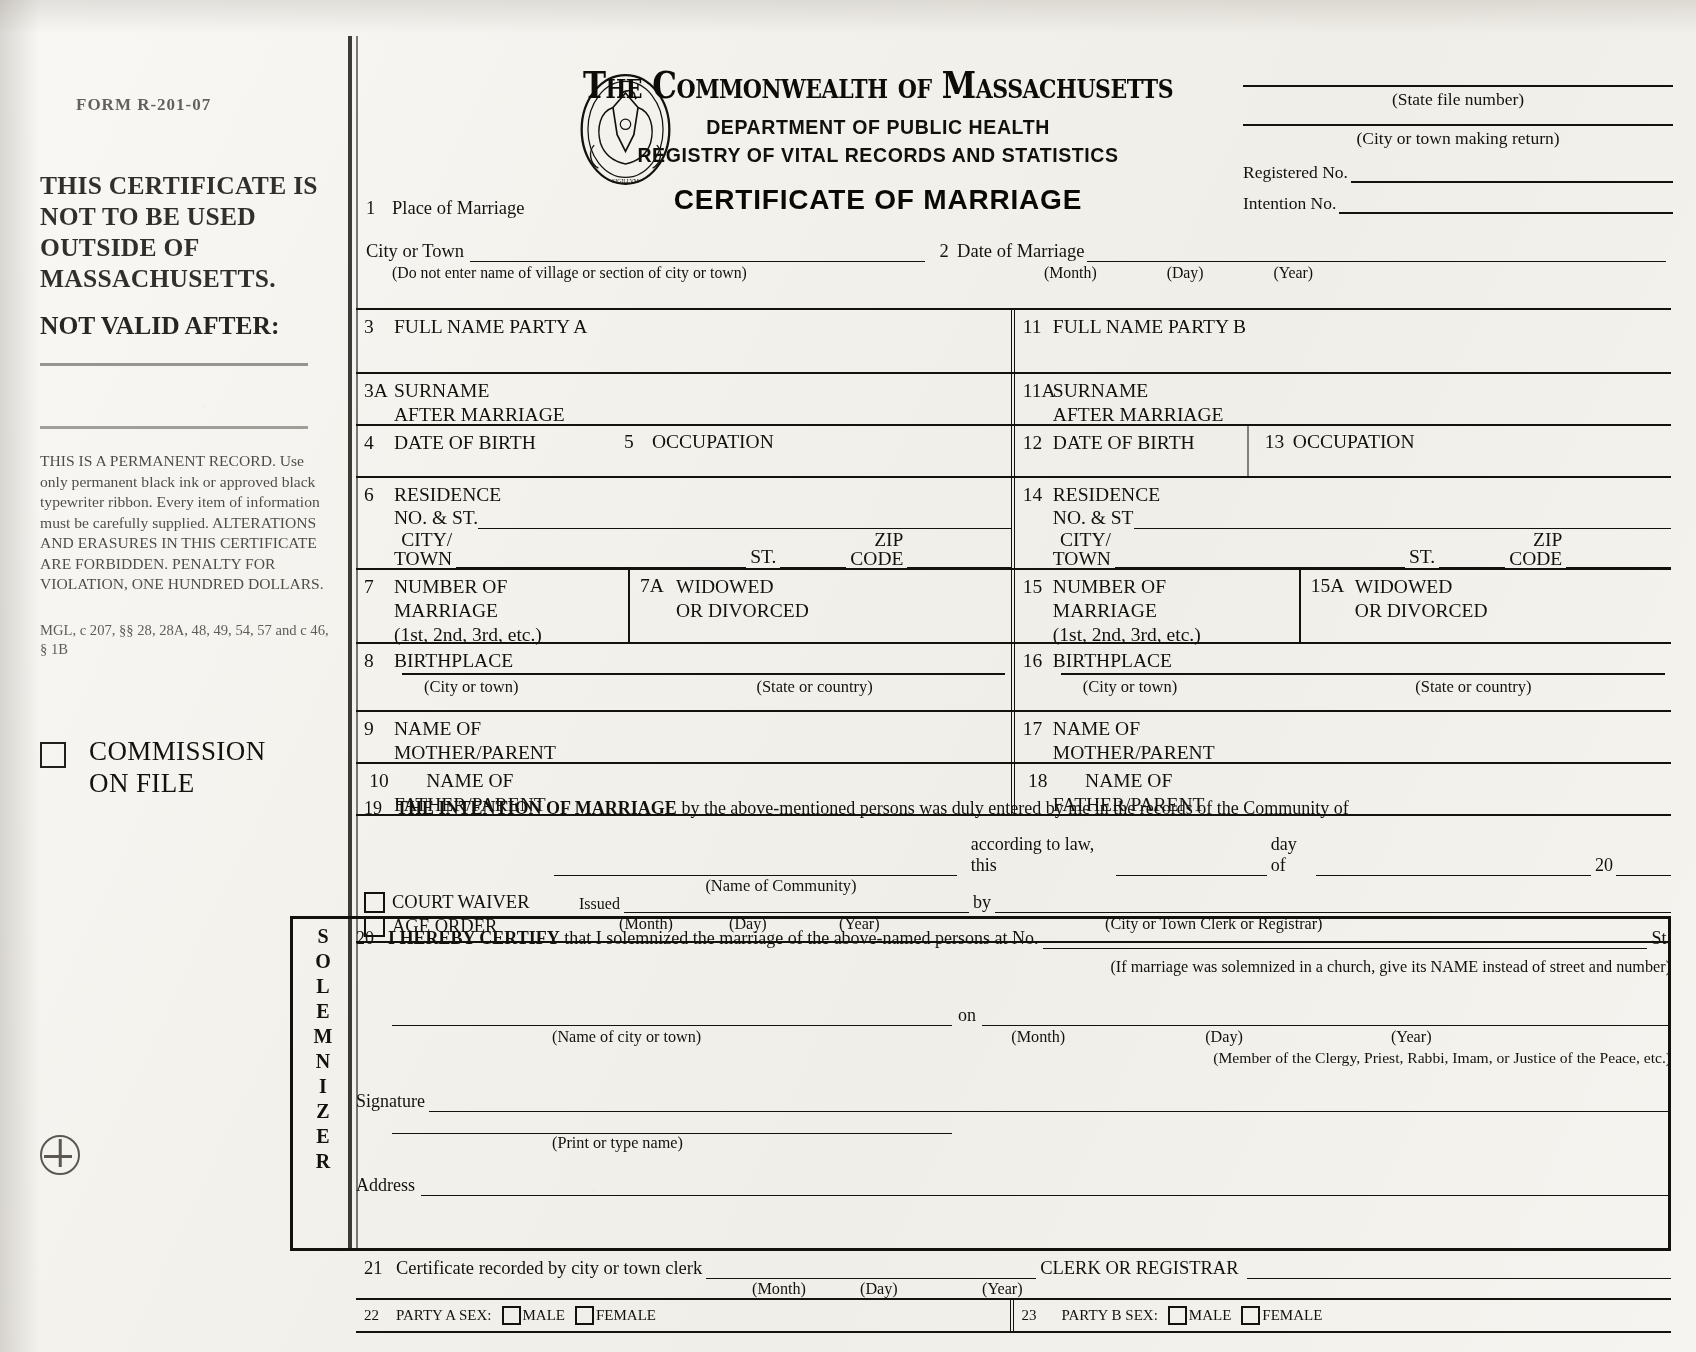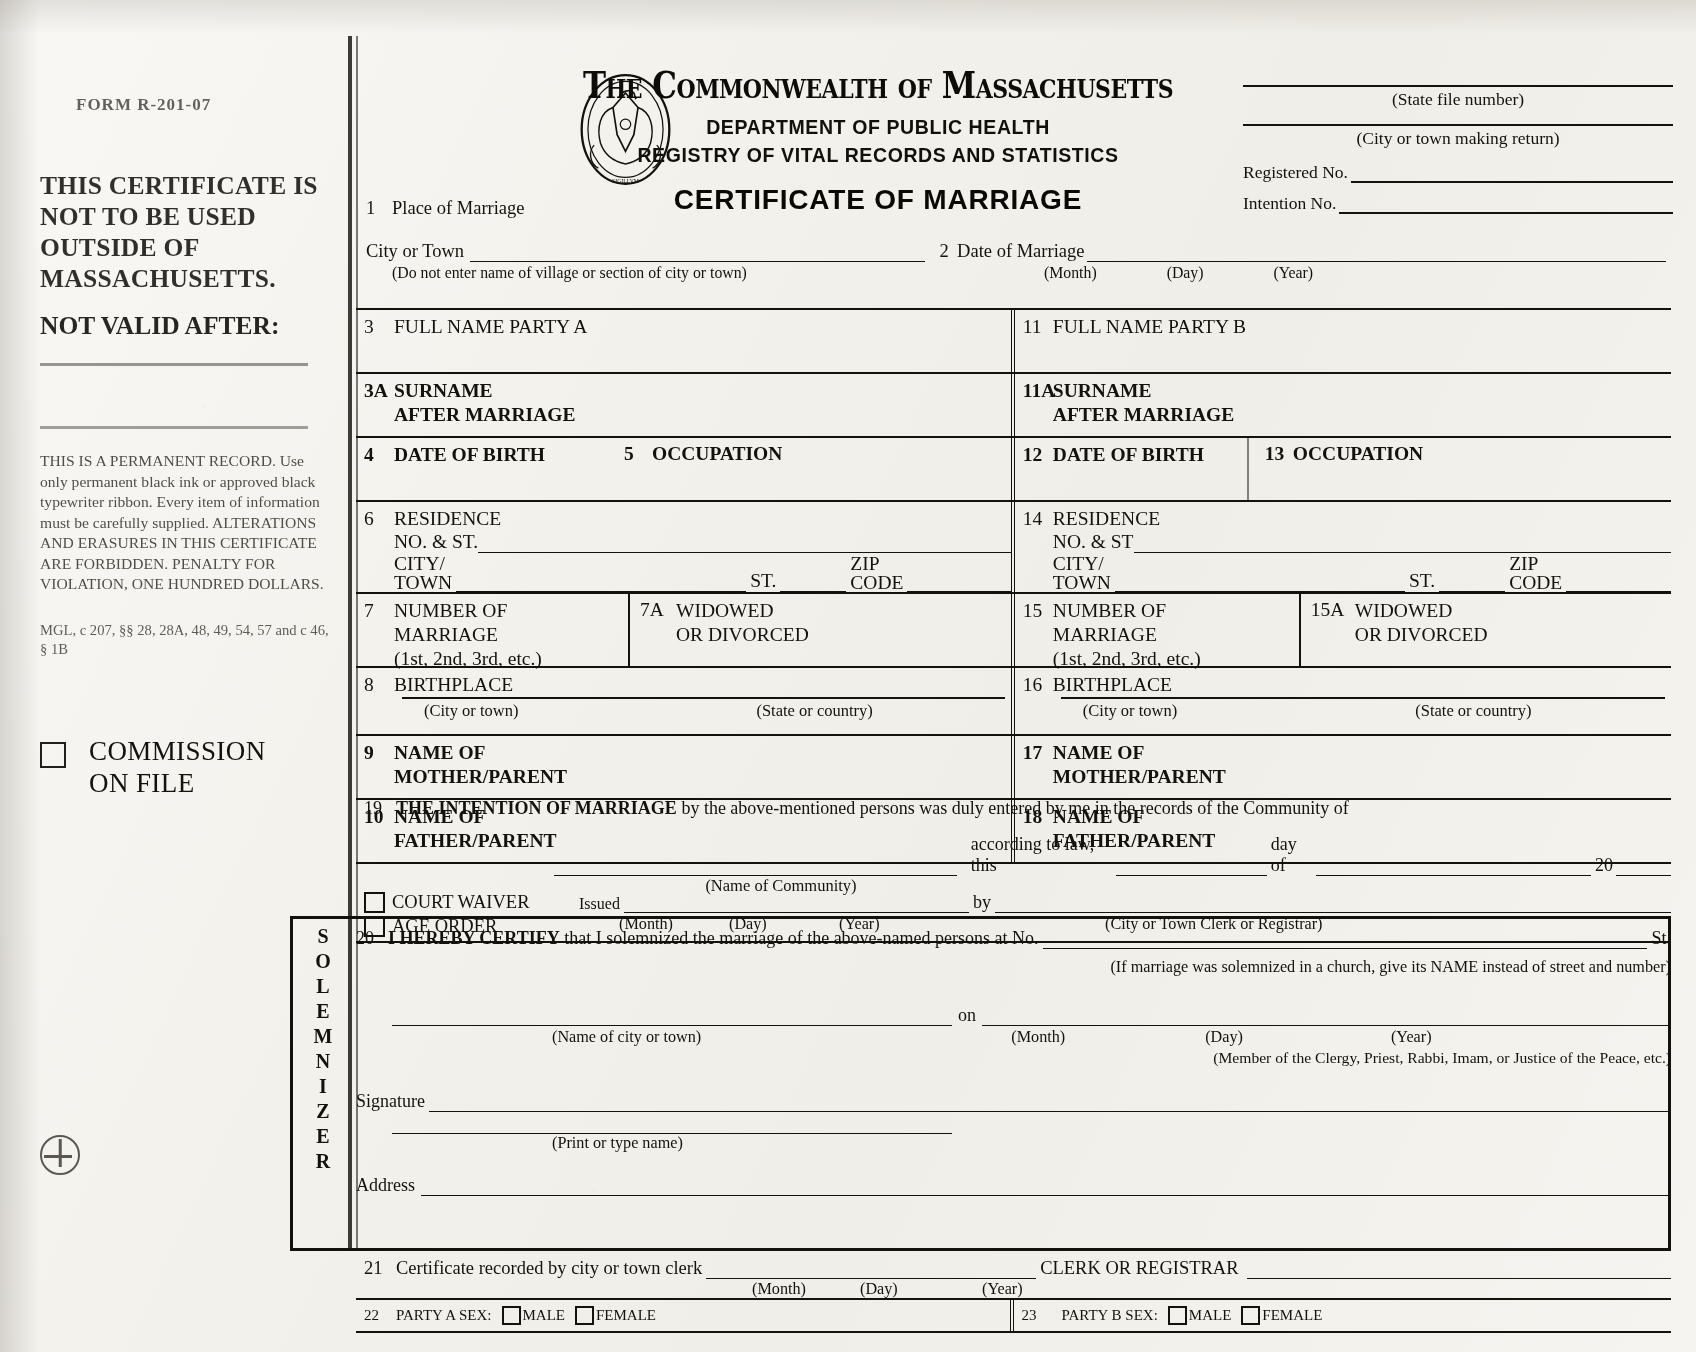--- a/index.html
+++ b/index.html
@@ -85,35 +85,35 @@
   .p2 .num2{width:26px;text-align:center;}
   .p2 .dom{white-space:nowrap;}
   .p2 .ln2{flex:1;border-bottom:1.8px solid #16140f;height:14px;margin-left:3px;}
   .psub{display:flex;margin-top:2px;font-size:15.8px;}
   .psub .a{margin-left:26px;width:520px;}
   .psub .b{display:flex;gap:70px;margin-left:132px;}
 
   
   .grid{position:absolute;left:8px;top:272px;width:1315px;}
   .row{display:flex;border-top:2.6px solid #16140f;position:relative;}
-  .row:last-child{border-bottom:2.6px solid #16140f;}
+  .row:last-child{border-bottom:2.6px solid #16140f;text-align:center;}
   .cellA,.cellB{padding:5px 0 5px 8px;position:relative;box-sizing:border-box;}
   .cellA{width:50.1%;border-right:4px double #16140f;}
   .cellB{width:49.9%;}
   .fl{display:flex;font-size:19.5px;line-height:24px;}
   .fl .n{width:30px;flex-shrink:0;}
   .fl .t{white-space:pre-line;}
   .h-tall{height:62px;}
-  .h-med{height:62px;font-weight:bold;}
+  .h-med{height:50px;}
   .subsplit{position:absolute;top:0;bottom:0;width:2px;background:#16140f;}
 
   .occ{position:absolute;left:268px;top:5px;display:flex;font-size:19.5px;}
   .occ .n{width:28px;}
   .resline{display:flex;align-items:flex-end;font-size:19.5px;}
-  .resline .lbl{white-space:nowrap;}
+  .resline .lbl{white-space:nowrap;text-align:right;}
   .resline .ln{border-bottom:1.8px solid #16140f;height:13px;}
   .bpcap{display:flex;font-size:16.5px;margin-top:2px;}
   .bpline{border-top:2.2px solid #16140f;margin:0 6px 0 38px;}
 
   
   .s19{position:absolute;left:8px;top:754px;width:1315px;border-bottom:2.6px solid #16140f;padding-bottom:4px;}
   .s19 .l1{display:flex;font-size:18px;line-height:23px;padding:7px 0 0 8px;}
   .s19 .l1 .n{width:32px;}
   .s19 .l2{display:flex;align-items:flex-end;font-size:18px;margin-top:14px;padding-left:8px;}
   .s19 .namecomm{text-align:center;font-size:16.5px;width:470px;margin-left:190px;}

